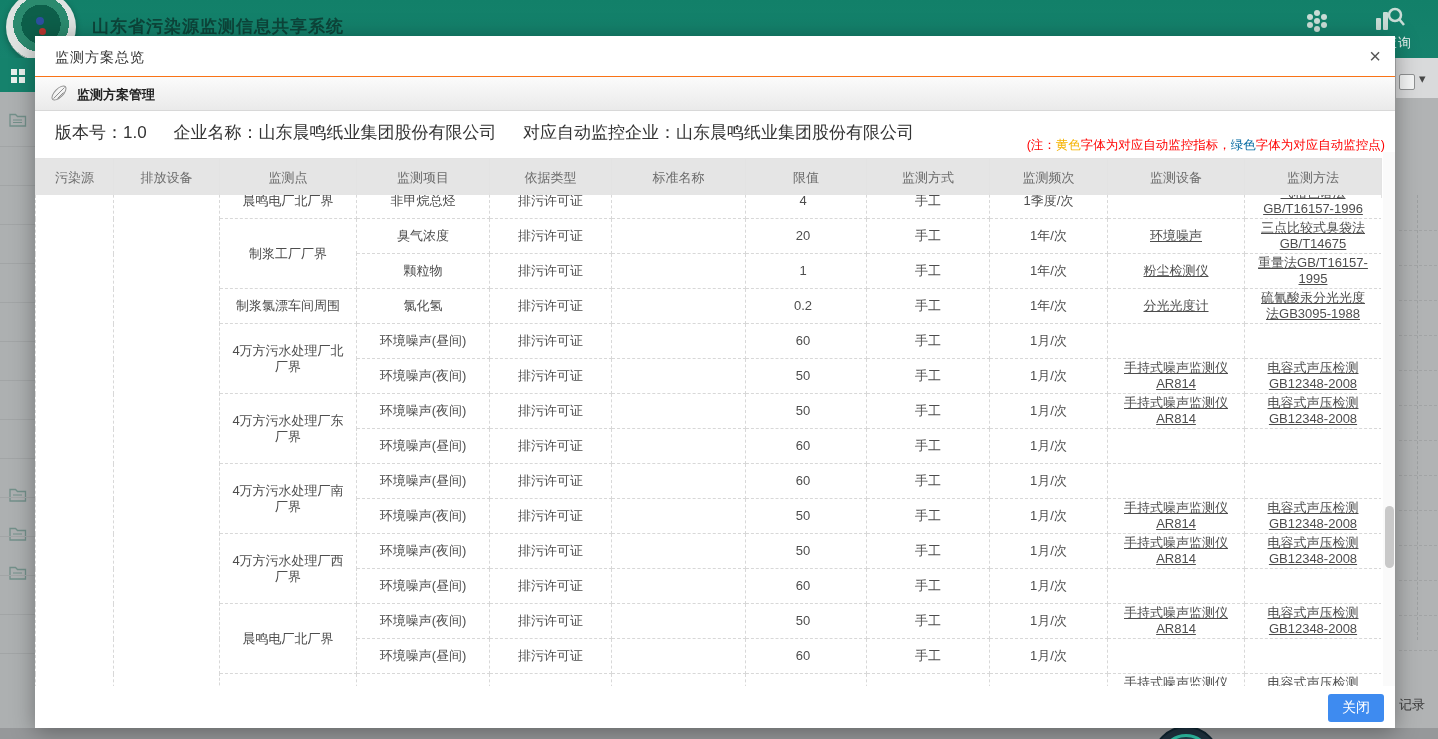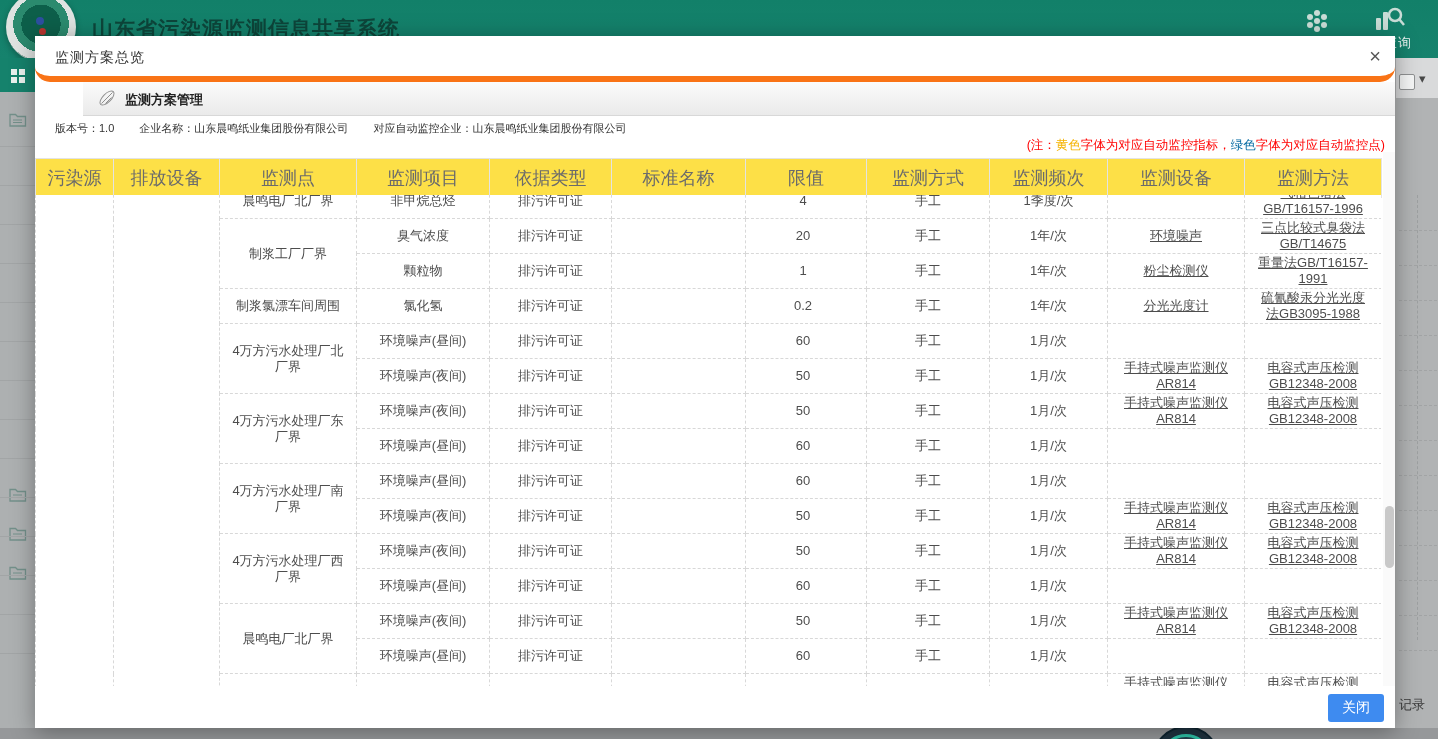--- a/index.html
+++ b/index.html
@@ -7,21 +7,21 @@
          font-family:"Liberation Sans","DejaVu Sans",sans-serif;}
 
   
   .app-header{position:absolute;left:0;top:0;width:1438px;height:58px;
               background:linear-gradient(#128069,#16826d);}
   .logo{position:absolute;left:6px;top:-8px;width:70px;height:70px;border-radius:50%;
         background:radial-gradient(circle at 50% 46%, #0d5f4a 0 38%, #2b8a6e 38% 54%, #dfe3e1 54% 70%, #9fb5ae 70% 100%);
         box-shadow:0 2px 6px rgba(0,0,0,.30);}
   .logo::before{content:"";position:absolute;left:30px;top:25px;width:8px;height:8px;border-radius:50%;background:#2d4fa1;}
   .logo::after{content:"";position:absolute;left:33px;top:36px;width:7px;height:7px;border-radius:50%;background:#b8352f;}
-  .app-title{position:absolute;left:92px;top:15px;font-size:21px;font-weight:bold;color:#0d453a;letter-spacing:1px;}
+  .app-title{position:absolute;left:92px;top:15px;font-size:17px;font-weight:bold;color:#0d453a;letter-spacing:1px;}
   .apps-icon{position:absolute;left:1304px;top:8px;}
   .query-icon{position:absolute;left:1374px;top:5px;}
   .query-label{position:absolute;left:1384px;top:34px;color:#e9f3f0;font-size:13px;letter-spacing:1px;z-index:1;}
 
   .sidebar{position:absolute;left:0;top:58px;width:36px;height:670px;background:#adb0b1;}
   .side-menu-btn{height:34px;background:#15826c;position:relative;}
   .grid-glyph{position:absolute;left:11px;top:11px;width:6px;height:6px;background:#e9f1ee;
               box-shadow:8px 0 0 #e9f1ee,0 8px 0 #e9f1ee,8px 8px 0 #e9f1ee;}
   .side-sep{position:absolute;left:0;width:36px;border-top:1px solid #a2a5a6;}
   .side-folder{position:absolute;left:9px;}
@@ -36,35 +36,35 @@
   .record-text{position:absolute;left:1399px;top:696px;font-size:13px;color:#3a3a3a;z-index:1;}
 
   .bottom-bar{position:absolute;left:0;top:728px;width:1438px;height:11px;background:#96989a;}
   .float-circle{position:absolute;left:1152px;top:726px;width:64px;height:64px;border-radius:50%;
                 background:#1f3340;border:2px solid #0e2430;z-index:2;}
   .float-inner{margin:6px;width:46px;height:46px;border-radius:50%;border:3px solid #2ec3a8;background:#24404d;}
 
   
   .modal{position:absolute;left:35px;top:36px;width:1360px;height:692px;background:#fff;
          box-shadow:0 4px 22px rgba(0,0,0,.35);z-index:10;}
-  .m-titlebar{position:relative;height:40px;border-bottom:6px solid #f97316;border-radius:15px;}
+  .m-titlebar{position:relative;height:40px;border-bottom:1px solid #f97316;}
   .m-title{position:absolute;left:20px;top:13px;font-size:14px;color:#333;letter-spacing:1px;}
   .m-close{position:absolute;right:14px;top:8px;font-size:20px;color:#555;line-height:24px;cursor:pointer;}
   .m-toolbar{position:relative;height:33px;background:linear-gradient(#fbfbfb,#eaeaea);
-             border-bottom:1px solid #d8d8d8;margin-left:48px;}
+             border-bottom:1px solid #d8d8d8;}
   .pen-icon{position:absolute;left:14px;top:6px;}
   .m-section{position:absolute;left:42px;top:9px;font-size:13px;font-weight:bold;color:#222;}
-  .m-meta{position:absolute;left:20px;top:85px;font-size:11px;color:#333;}
+  .m-meta{position:absolute;left:20px;top:85px;font-size:17px;color:#333;}
   .meta-item{margin-right:22px;}
   .m-note{position:absolute;right:10px;top:101px;font-size:12.5px;}
   .red{color:#ff0000;} .yellow{color:#f5b300;} .green{color:#0369a1;}
 
   .t-head{position:absolute;left:0;top:122px;width:1346px;border-collapse:collapse;table-layout:fixed;}
-  .t-head th{height:36px;background:#fde047;border:1px solid #e3e3e3;
-             font-size:18px;font-weight:normal;color:#6b6b6b;}
+  .t-head th{height:36px;background:#e5e5e5;border:1px solid #e3e3e3;
+             font-size:13px;font-weight:normal;color:#6b6b6b;}
   .t-viewport{position:absolute;left:0;top:159px;width:1346px;height:491px;overflow:hidden;}
   .t-body{border-collapse:collapse;table-layout:fixed;width:1346px;margin-top:-11px;}
   .t-body td{height:34px;border-right:1px dashed #d8d8d8;border-bottom:1px dashed #d8d8d8;
              font-size:13px;color:#4d4d4d;text-align:center;vertical-align:middle;
              line-height:16px;padding:0 6px;background:#fff;}
   .t-body td:first-child{border-left:1px dashed #d8d8d8;}
   .c-limit{text-align:right;padding-right:12px !important;}
   .pre{white-space:pre-line;text-decoration:underline;}
 
   .t-scroll-track{position:absolute;right:0;top:116px;width:12px;height:534px;background:#fafafa;}
@@ -268,21 +268,21 @@
             </tr>
             <tr>
               <td>颗粒物</td>
               <td>排污许可证</td>
               <td></td>
               <td class="c-limit">1</td>
               <td>手工</td>
               <td>1年/次</td>
               <td class="pre">粉尘检测仪</td>
               <td class="pre">重量法GB/T16157-
-1991</td>
+1995</td>
             </tr>
             <tr>
               <td class="c-point" rowspan="1">制浆氯漂车间周围</td>
               <td>氯化氢</td>
               <td>排污许可证</td>
               <td></td>
               <td class="c-limit">0.2</td>
               <td>手工</td>
               <td>1年/次</td>
               <td class="pre">分光光度计</td>

